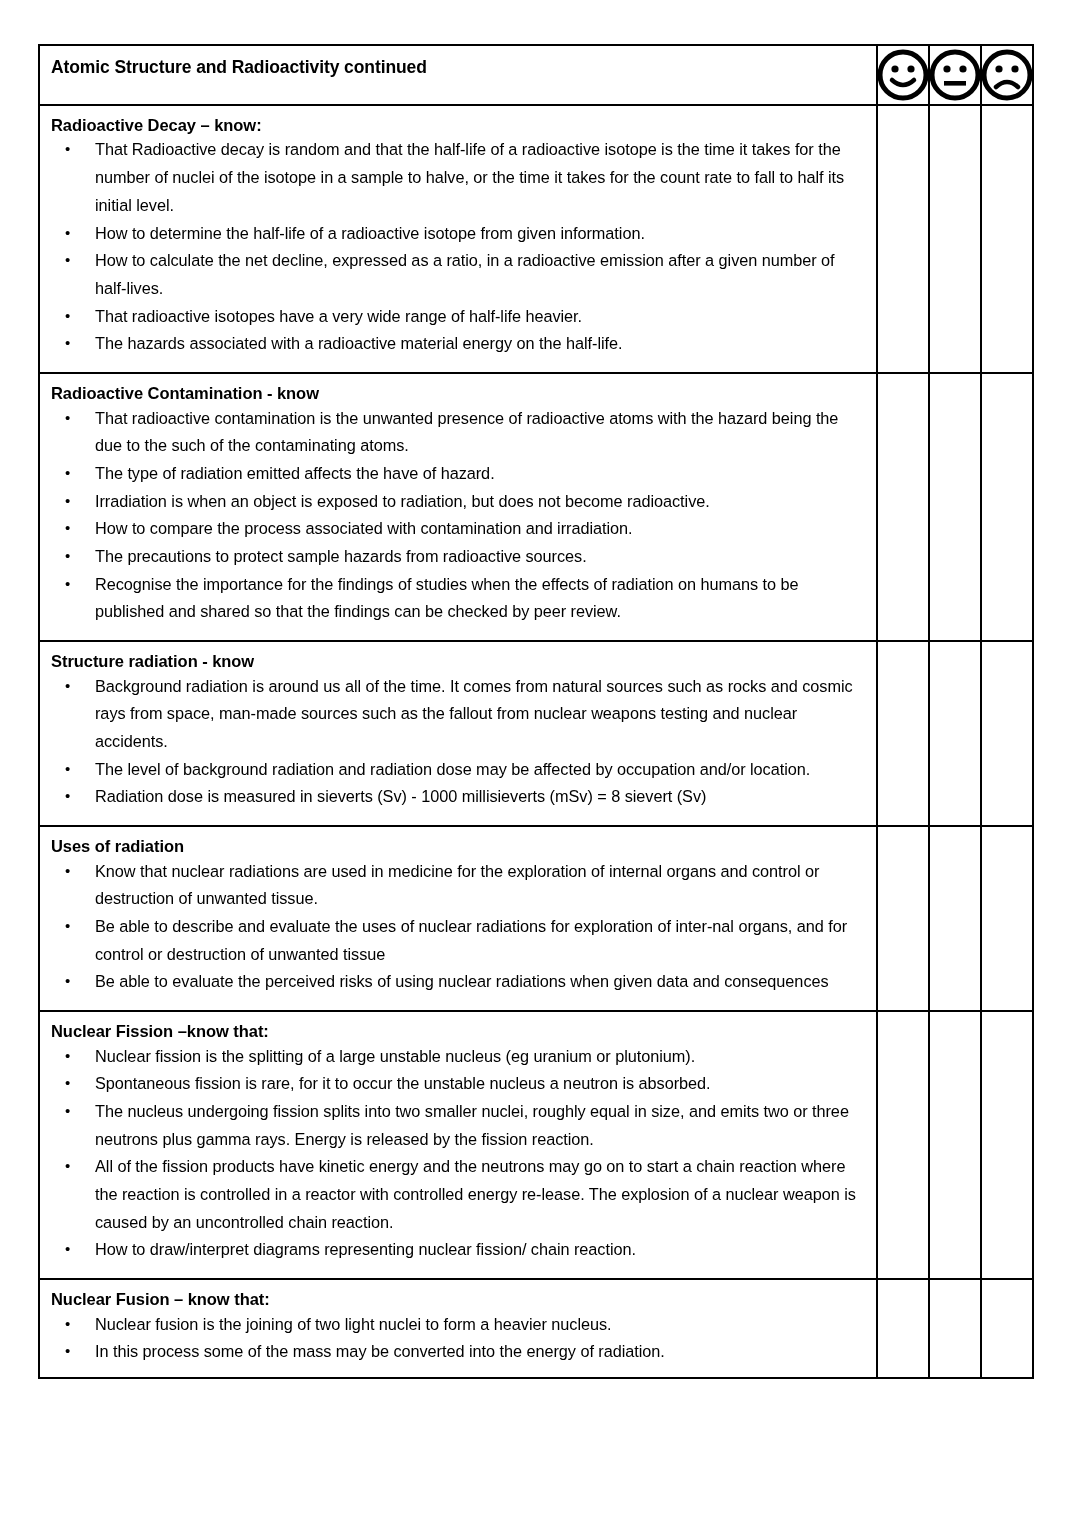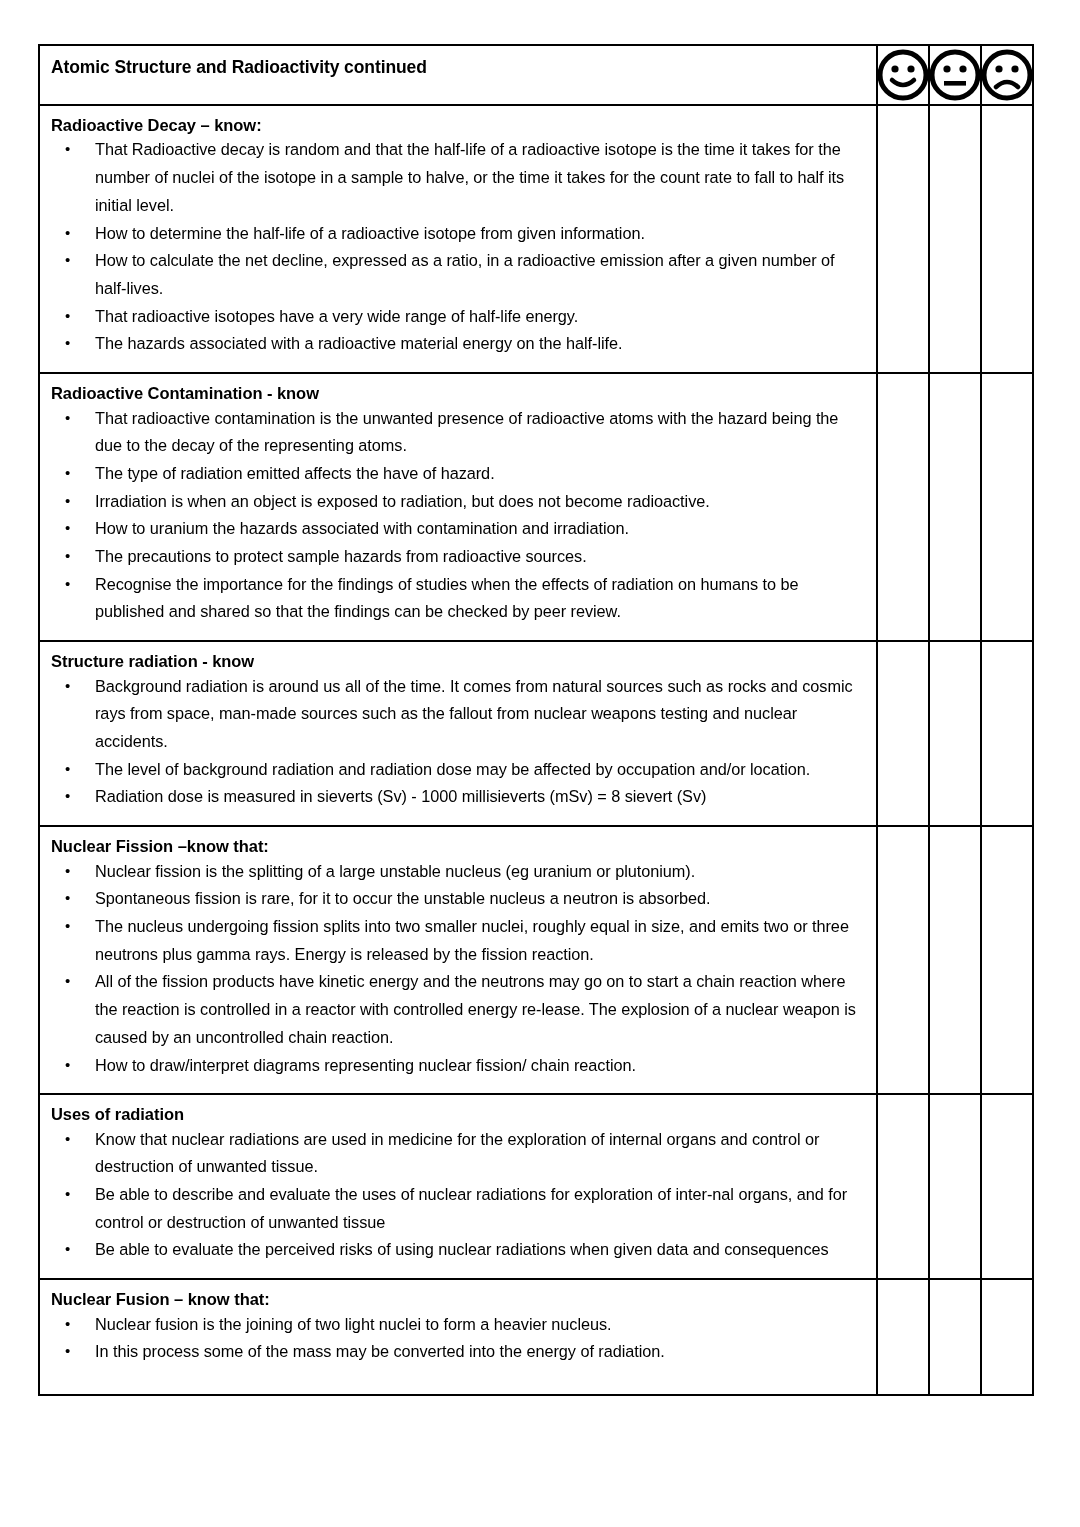--- a/index.html
+++ b/index.html
@@ -97,21 +97,21 @@
   }
   ul.bullets > li .bullet-dot {
     position: absolute;
     left: 14px;
     top: 0;
     font-size: 15px;
     line-height: 1.70;
   }
   td.mark-cell { padding: 0; }
 
-  .section-cell.tight { padding-bottom: 28px; }
+  .section-cell.tight { padding-bottom: 11px; }
 </style>
 </head>
 <body>
 
 <div class="page">
 
   <table class="checklist-table">
     <colgroup>
       <col class="c-content">
       <col class="c-mark">
@@ -170,52 +170,52 @@
             <li>
               <span class="bullet-dot">•</span>
               <span>How to determine the half-life of a radioactive isotope from given information.</span>
             </li>
             <li>
               <span class="bullet-dot">•</span>
               <span>How to calculate the net decline, expressed as a ratio, in a radioactive emission after a given number of half-lives.</span>
             </li>
             <li>
               <span class="bullet-dot">•</span>
-              <span>That radioactive isotopes have a very wide range of half-life energy.</span>
+              <span>That radioactive isotopes have a very wide range of half-life heavier.</span>
             </li>
             <li>
               <span class="bullet-dot">•</span>
               <span>The hazards associated with a radioactive material energy on the half-life.</span>
             </li>
           </ul>
         </td>
         <td class="mark-cell"></td>
         <td class="mark-cell"></td>
         <td class="mark-cell"></td>
       </tr>
 
       <tr>
         <td class="section-cell">
           <div class="section-heading">Radioactive Contamination - know</div>
           <ul class="bullets">
             <li>
               <span class="bullet-dot">•</span>
-              <span>That radioactive contamination is the unwanted presence of radioactive atoms with the hazard being the due to the decay of the representing atoms.</span>
+              <span>That radioactive contamination is the unwanted presence of radioactive atoms with the hazard being the due to the such of the contaminating atoms.</span>
             </li>
             <li>
               <span class="bullet-dot">•</span>
               <span>The type of radiation emitted affects the have of hazard.</span>
             </li>
             <li>
               <span class="bullet-dot">•</span>
               <span>Irradiation is when an object is exposed to radiation, but does not become radioactive.</span>
             </li>
             <li>
               <span class="bullet-dot">•</span>
-              <span>How to uranium the hazards associated with contamination and irradiation.</span>
+              <span>How to compare the process associated with contamination and irradiation.</span>
             </li>
             <li>
               <span class="bullet-dot">•</span>
               <span>The precautions to protect sample hazards from radioactive sources.</span>
             </li>
             <li>
               <span class="bullet-dot">•</span>
               <span>Recognise the importance for the findings of studies when the effects of radiation on humans to be published and shared so that the findings can be checked by peer review.</span>
             </li>
           </ul>
@@ -243,20 +243,43 @@
             </li>
           </ul>
         </td>
         <td class="mark-cell"></td>
         <td class="mark-cell"></td>
         <td class="mark-cell"></td>
       </tr>
 
       <tr>
         <td class="section-cell">
+          <div class="section-heading">Uses of radiation</div>
+          <ul class="bullets">
+            <li>
+              <span class="bullet-dot">•</span>
+              <span>Know that nuclear radiations are used in medicine for the exploration of internal organs and control or destruction of unwanted tissue.</span>
+            </li>
+            <li>
+              <span class="bullet-dot">•</span>
+              <span>Be able to describe and evaluate the uses of nuclear radiations for exploration of inter-nal organs, and for control or destruction of unwanted tissue</span>
+            </li>
+            <li>
+              <span class="bullet-dot">•</span>
+              <span>Be able to evaluate the perceived risks of using nuclear radiations when given data and consequences</span>
+            </li>
+          </ul>
+        </td>
+        <td class="mark-cell"></td>
+        <td class="mark-cell"></td>
+        <td class="mark-cell"></td>
+      </tr>
+
+      <tr>
+        <td class="section-cell">
           <div class="section-heading">Nuclear Fission –know that:</div>
           <ul class="bullets">
             <li>
               <span class="bullet-dot">•</span>
               <span>Nuclear fission is the splitting of a large unstable nucleus (eg uranium or plutonium).</span>
             </li>
             <li>
               <span class="bullet-dot">•</span>
               <span>Spontaneous fission is rare, for it to occur the unstable nucleus a neutron is absorbed.</span>
             </li>
@@ -264,43 +287,20 @@
               <span class="bullet-dot">•</span>
               <span>The nucleus undergoing fission splits into two smaller nuclei, roughly equal in size, and emits two or three neutrons plus gamma rays. Energy is released by the fission reaction.</span>
             </li>
             <li>
               <span class="bullet-dot">•</span>
               <span>All of the fission products have kinetic energy and the neutrons may go on to start a chain reaction where the reaction is controlled in a reactor with controlled energy re-lease.  The explosion of a nuclear weapon is caused by an uncontrolled chain reaction.</span>
             </li>
             <li>
               <span class="bullet-dot">•</span>
               <span>How to draw/interpret diagrams representing nuclear fission/ chain reaction.</span>
-            </li>
-          </ul>
-        </td>
-        <td class="mark-cell"></td>
-        <td class="mark-cell"></td>
-        <td class="mark-cell"></td>
-      </tr>
-
-      <tr>
-        <td class="section-cell">
-          <div class="section-heading">Uses of radiation</div>
-          <ul class="bullets">
-            <li>
-              <span class="bullet-dot">•</span>
-              <span>Know that nuclear radiations are used in medicine for the exploration of internal organs and control or destruction of unwanted tissue.</span>
-            </li>
-            <li>
-              <span class="bullet-dot">•</span>
-              <span>Be able to describe and evaluate the uses of nuclear radiations for exploration of inter-nal organs, and for control or destruction of unwanted tissue</span>
-            </li>
-            <li>
-              <span class="bullet-dot">•</span>
-              <span>Be able to evaluate the perceived risks of using nuclear radiations when given data and consequences</span>
             </li>
           </ul>
         </td>
         <td class="mark-cell"></td>
         <td class="mark-cell"></td>
         <td class="mark-cell"></td>
       </tr>
 
       <tr>
         <td class="section-cell tight">

